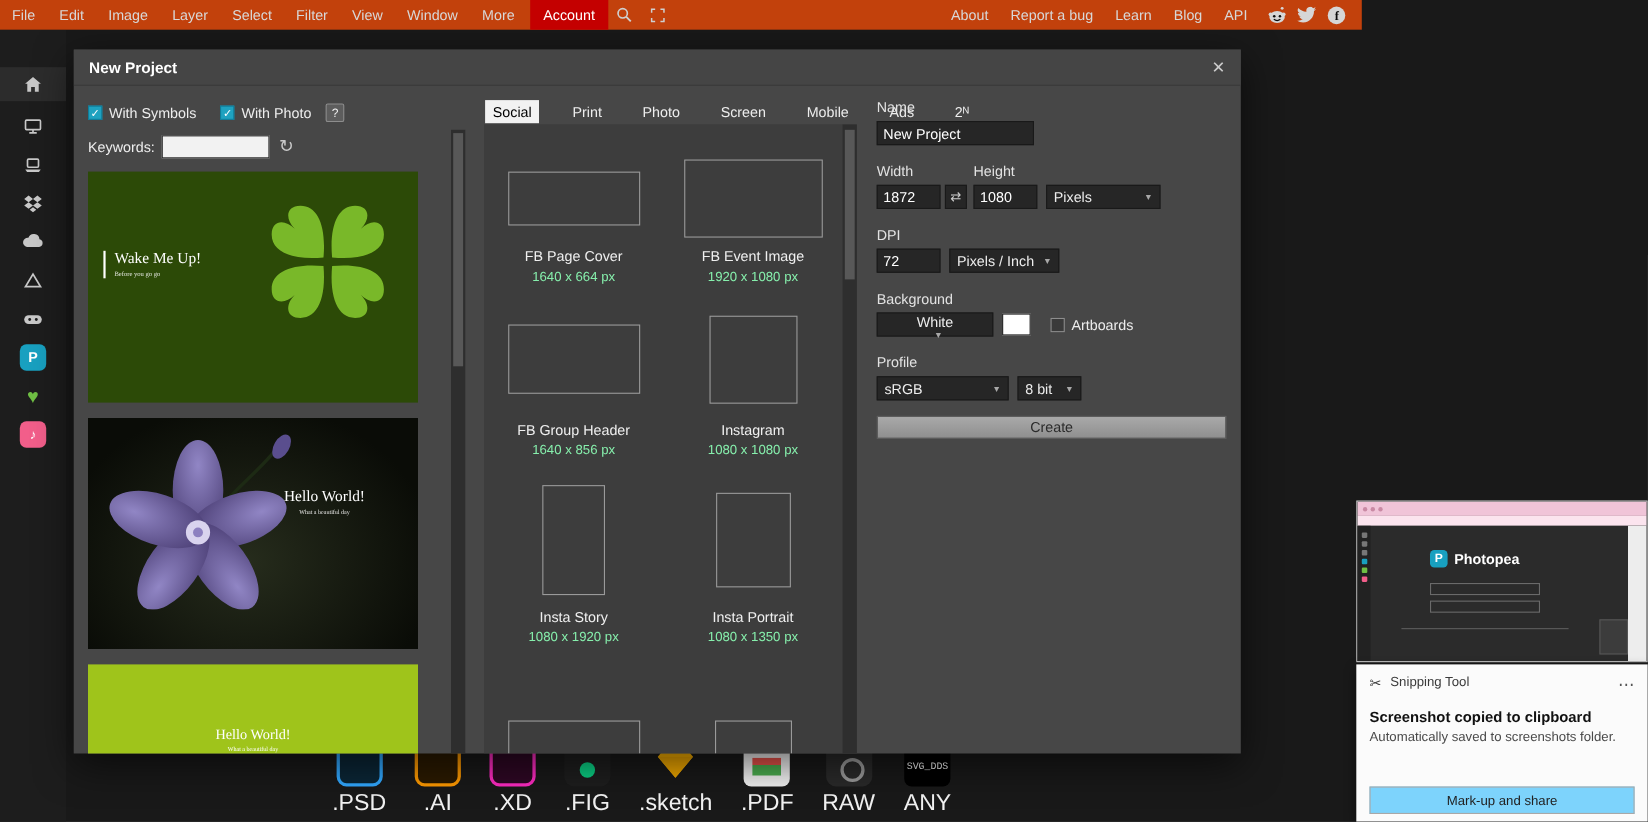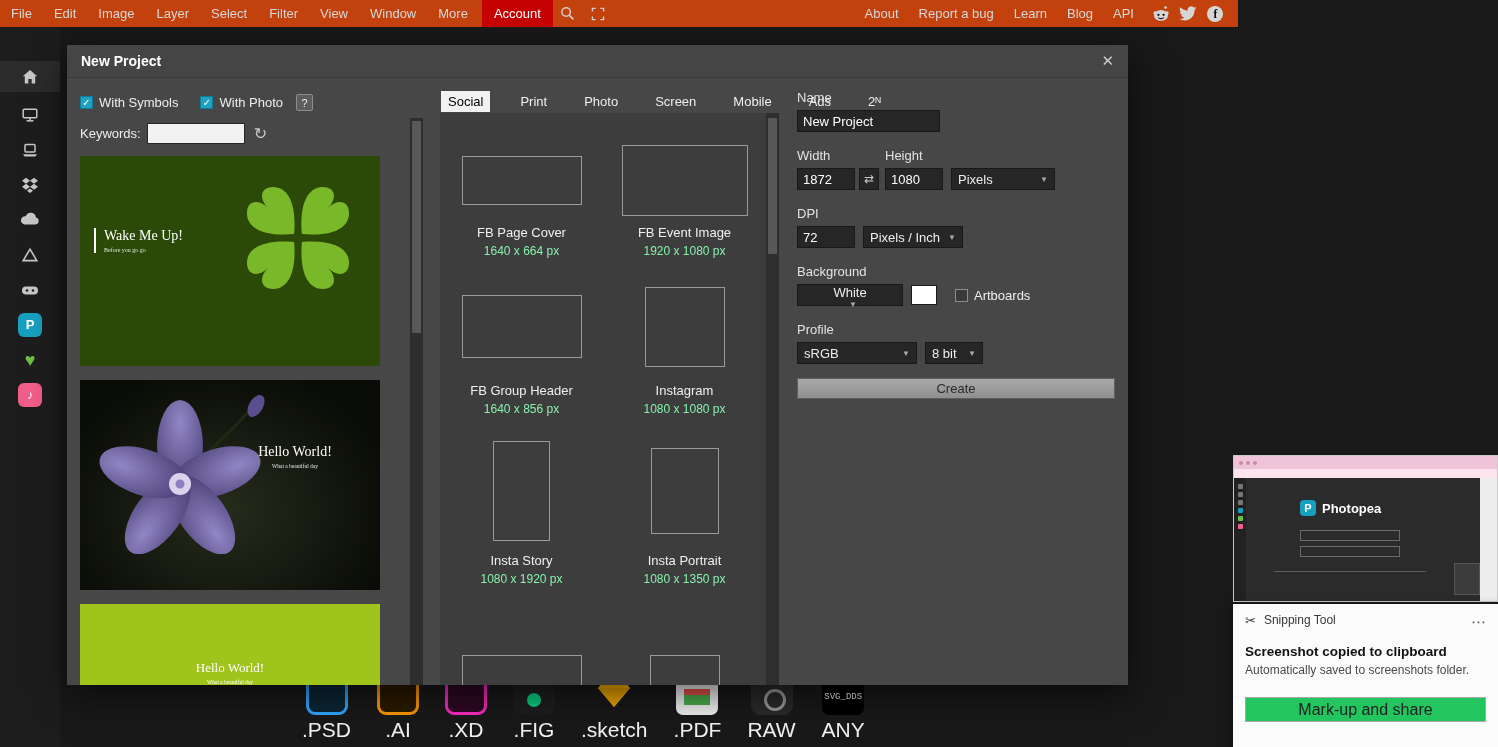--- a/index.html
+++ b/index.html
@@ -173,21 +173,21 @@
   .snip-card {
     position:absolute; left:1233px; top:604px; width:265px; height:143px;
     background:#fbfbfb; z-index:8; box-shadow:0 3px 10px rgba(0,0,0,.45);
   }
   .sc-head { display:flex; align-items:flex-start; padding:9px 12px 4px; color:#3a3a3a; font-size:12px; }
   .sc-scissors { margin-right:8px; font-size:13px; }
   .sc-scissors::after { content:"✂"; }
   .sc-more { margin-left:auto; color:#555; font-size:15px; cursor:pointer; }
   .sc-title { padding:9px 12px 0; font-weight:bold; font-size:13.5px; color:#111; }
   .sc-sub { padding:4px 12px 0; font-size:12px; color:#4a4a4a; }
-  .sc-btn { position:absolute; left:12px; right:12px; bottom:25px; height:25px; background:#22c55e; border:1px solid #a8a8a8; display:flex; align-items:center; justify-content:center; font-size:16px; color:#222; cursor:pointer; }
+  .sc-btn { position:absolute; left:12px; right:12px; bottom:7px; height:25px; background:#7dd3fc; border:1px solid #a8a8a8; display:flex; align-items:center; justify-content:center; font-size:12px; color:#222; cursor:pointer; }
 
   svg { display:block; }
 </style>
 </head>
 <body>
 
 <header class="menubar">
   <span class="menu-item">File</span>
   <span class="menu-item">Edit</span>
   <span class="menu-item">Image</span>

